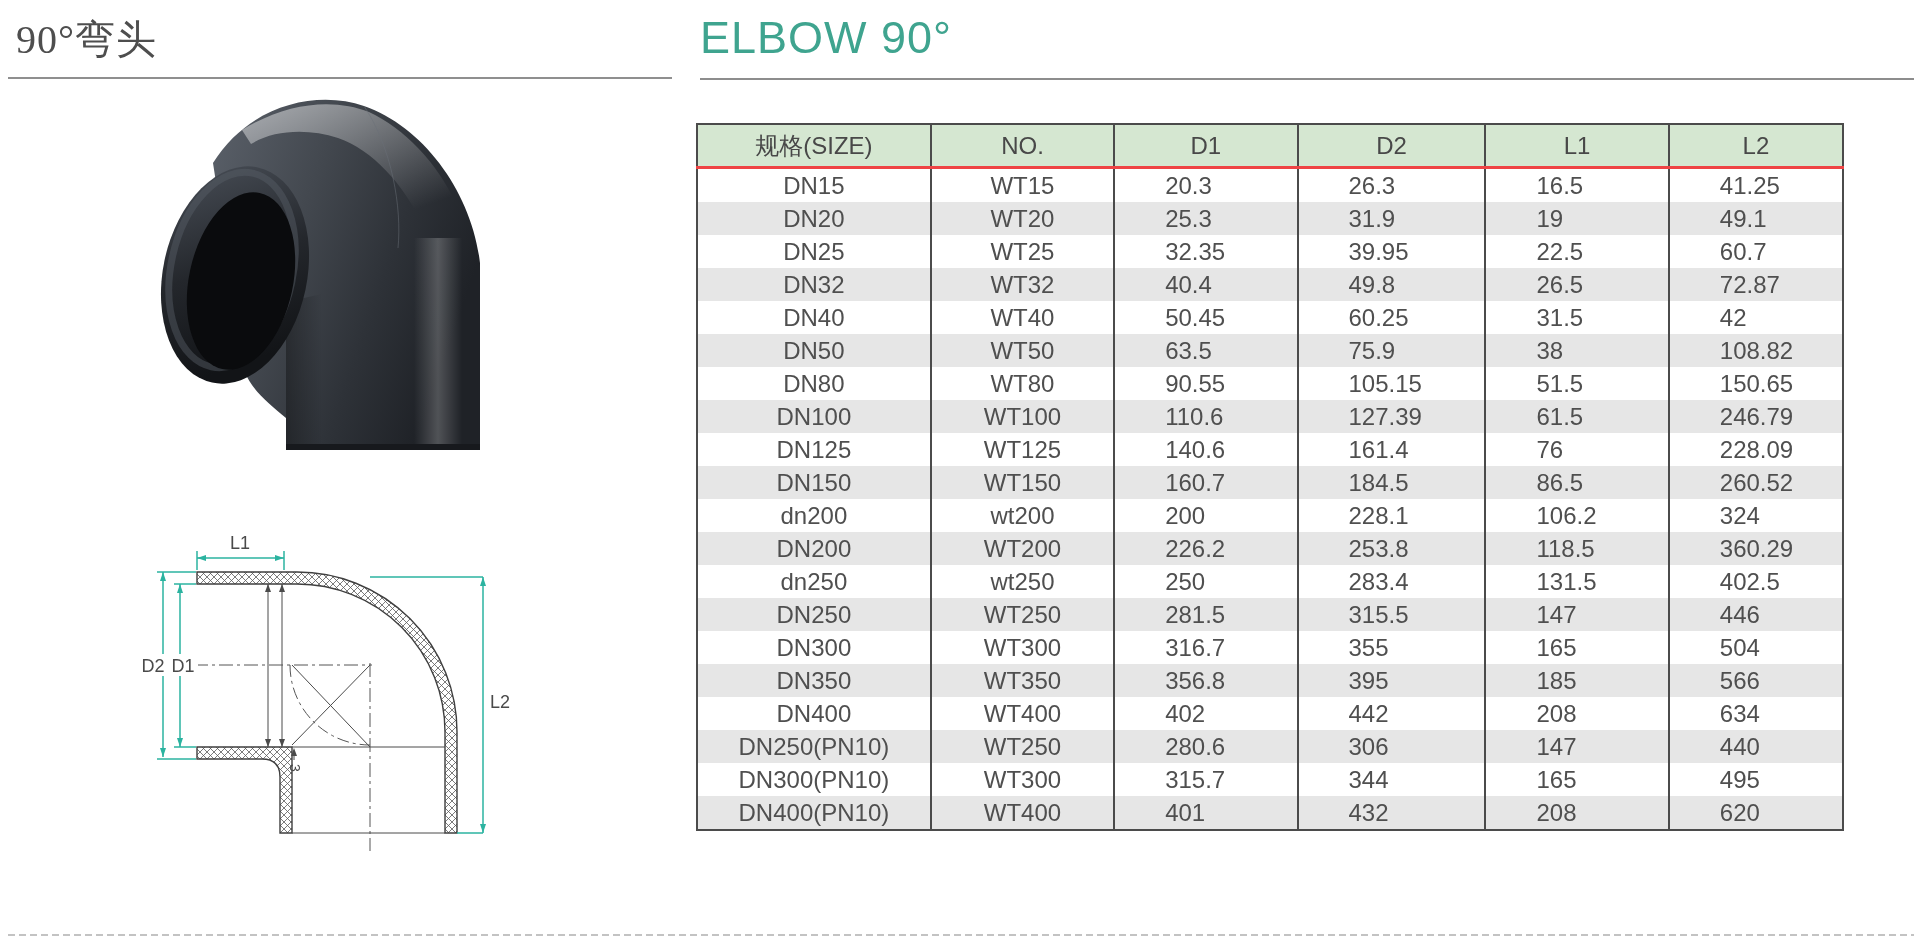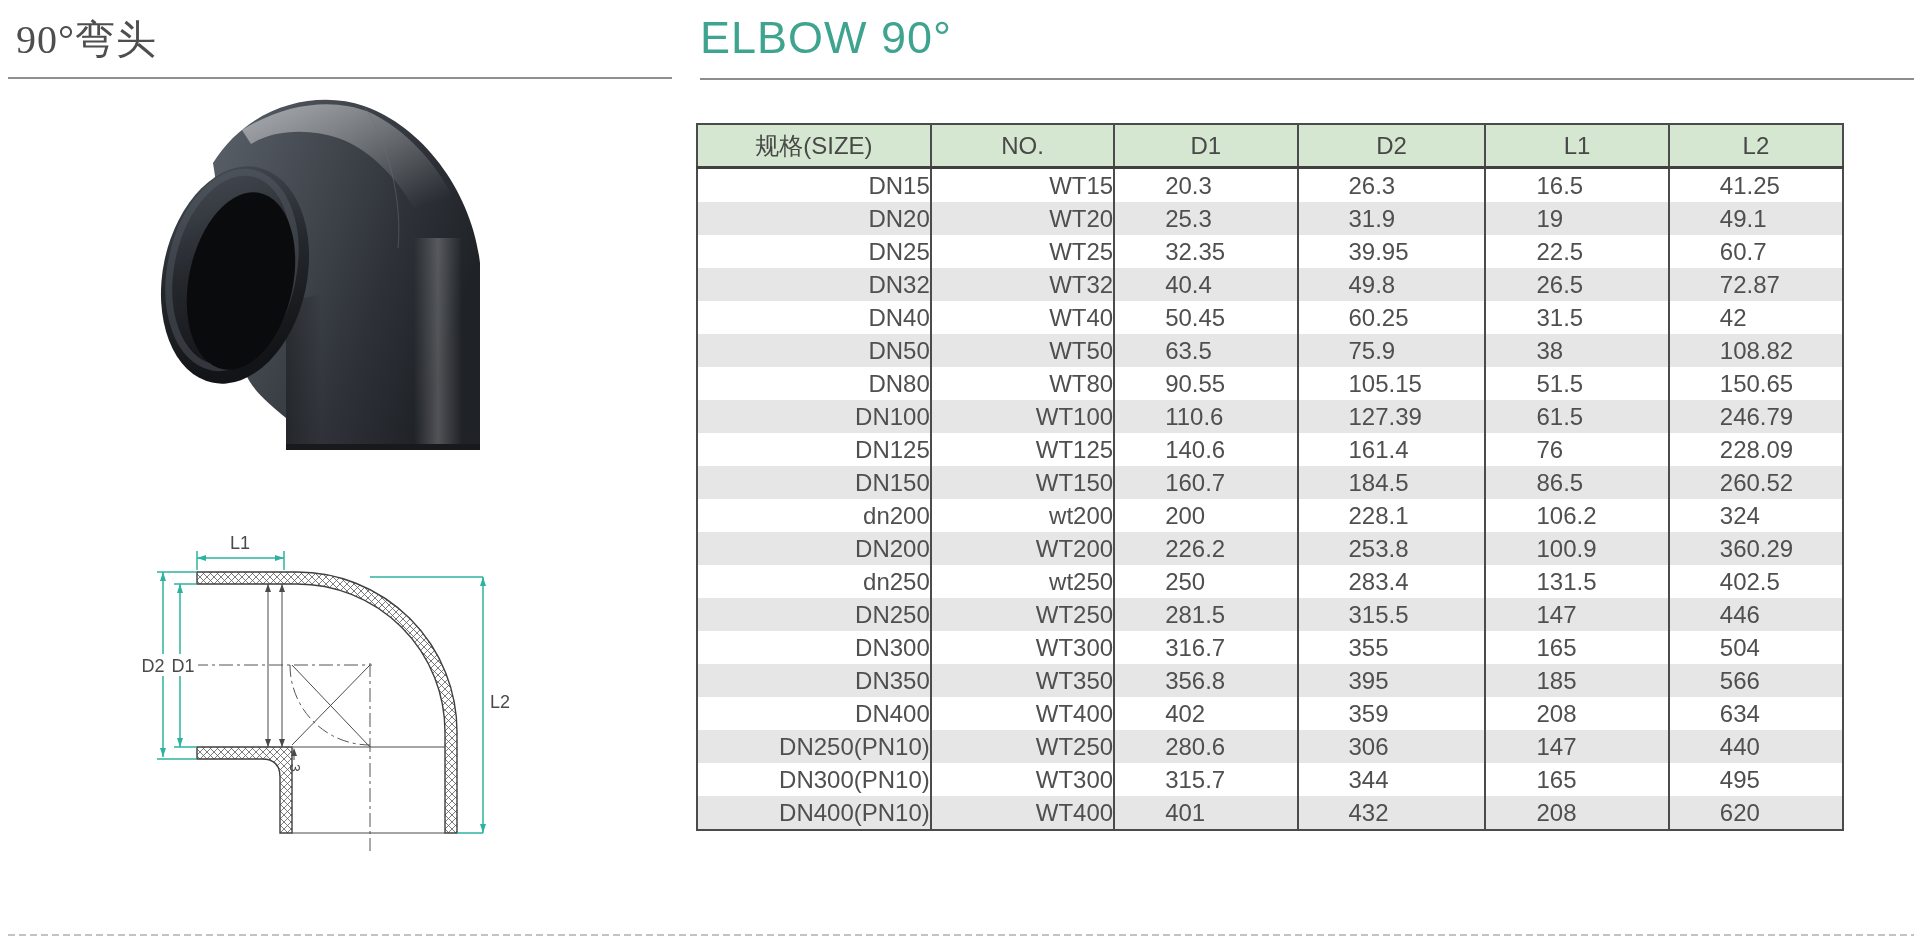--- a/index.html
+++ b/index.html
@@ -41,25 +41,25 @@
   .spec-table col.c4{width:16.4%;}
   .spec-table col.c5{width:16.0%;}
   .spec-table col.c6{width:15.2%;}
   .spec-table{border:2px solid #4b4b4b;}
   .spec-table th,.spec-table td{
     border-left:2px solid #4b4b4b;border-right:2px solid #4b4b4b;
     padding:0;font-weight:400;overflow:hidden;white-space:nowrap;
   }
   .spec-table thead th{
     background:#d5e7d1;height:41px;text-align:center;color:#484848;
-    border-bottom:3px solid #404040;font-size:24px;
+    border-bottom:3px solid #ef4444;font-size:24px;
   }
   .spec-table tbody td{height:33px;line-height:33px;}
   .spec-table tbody tr:nth-child(even){background:#e6e6e6;}
-  .spec-table td.c-txt{text-align:right;}
+  .spec-table td.c-txt{text-align:center;}
   .spec-table td.c-num{text-align:left;padding-left:50px;}
   
   .footer-divider{
     position:absolute;left:8px;right:6px;top:934px;height:2px;
     background:repeating-linear-gradient(90deg,#c3c3c3 0 7px,transparent 7px 11px);
   }
 </style>
 </head>
 <body>
 
@@ -288,21 +288,21 @@
         <td class="c-num">200</td>
         <td class="c-num">228.1</td>
         <td class="c-num">106.2</td>
         <td class="c-num">324</td>
       </tr>
       <tr>
         <td class="c-txt">DN200</td>
         <td class="c-txt">WT200</td>
         <td class="c-num">226.2</td>
         <td class="c-num">253.8</td>
-        <td class="c-num">100.9</td>
+        <td class="c-num">118.5</td>
         <td class="c-num">360.29</td>
       </tr>
       <tr>
         <td class="c-txt">dn250</td>
         <td class="c-txt">wt250</td>
         <td class="c-num">250</td>
         <td class="c-num">283.4</td>
         <td class="c-num">131.5</td>
         <td class="c-num">402.5</td>
       </tr>
@@ -327,21 +327,21 @@
         <td class="c-txt">WT350</td>
         <td class="c-num">356.8</td>
         <td class="c-num">395</td>
         <td class="c-num">185</td>
         <td class="c-num">566</td>
       </tr>
       <tr>
         <td class="c-txt">DN400</td>
         <td class="c-txt">WT400</td>
         <td class="c-num">402</td>
-        <td class="c-num">359</td>
+        <td class="c-num">442</td>
         <td class="c-num">208</td>
         <td class="c-num">634</td>
       </tr>
       <tr>
         <td class="c-txt">DN250(PN10)</td>
         <td class="c-txt">WT250</td>
         <td class="c-num">280.6</td>
         <td class="c-num">306</td>
         <td class="c-num">147</td>
         <td class="c-num">440</td>

